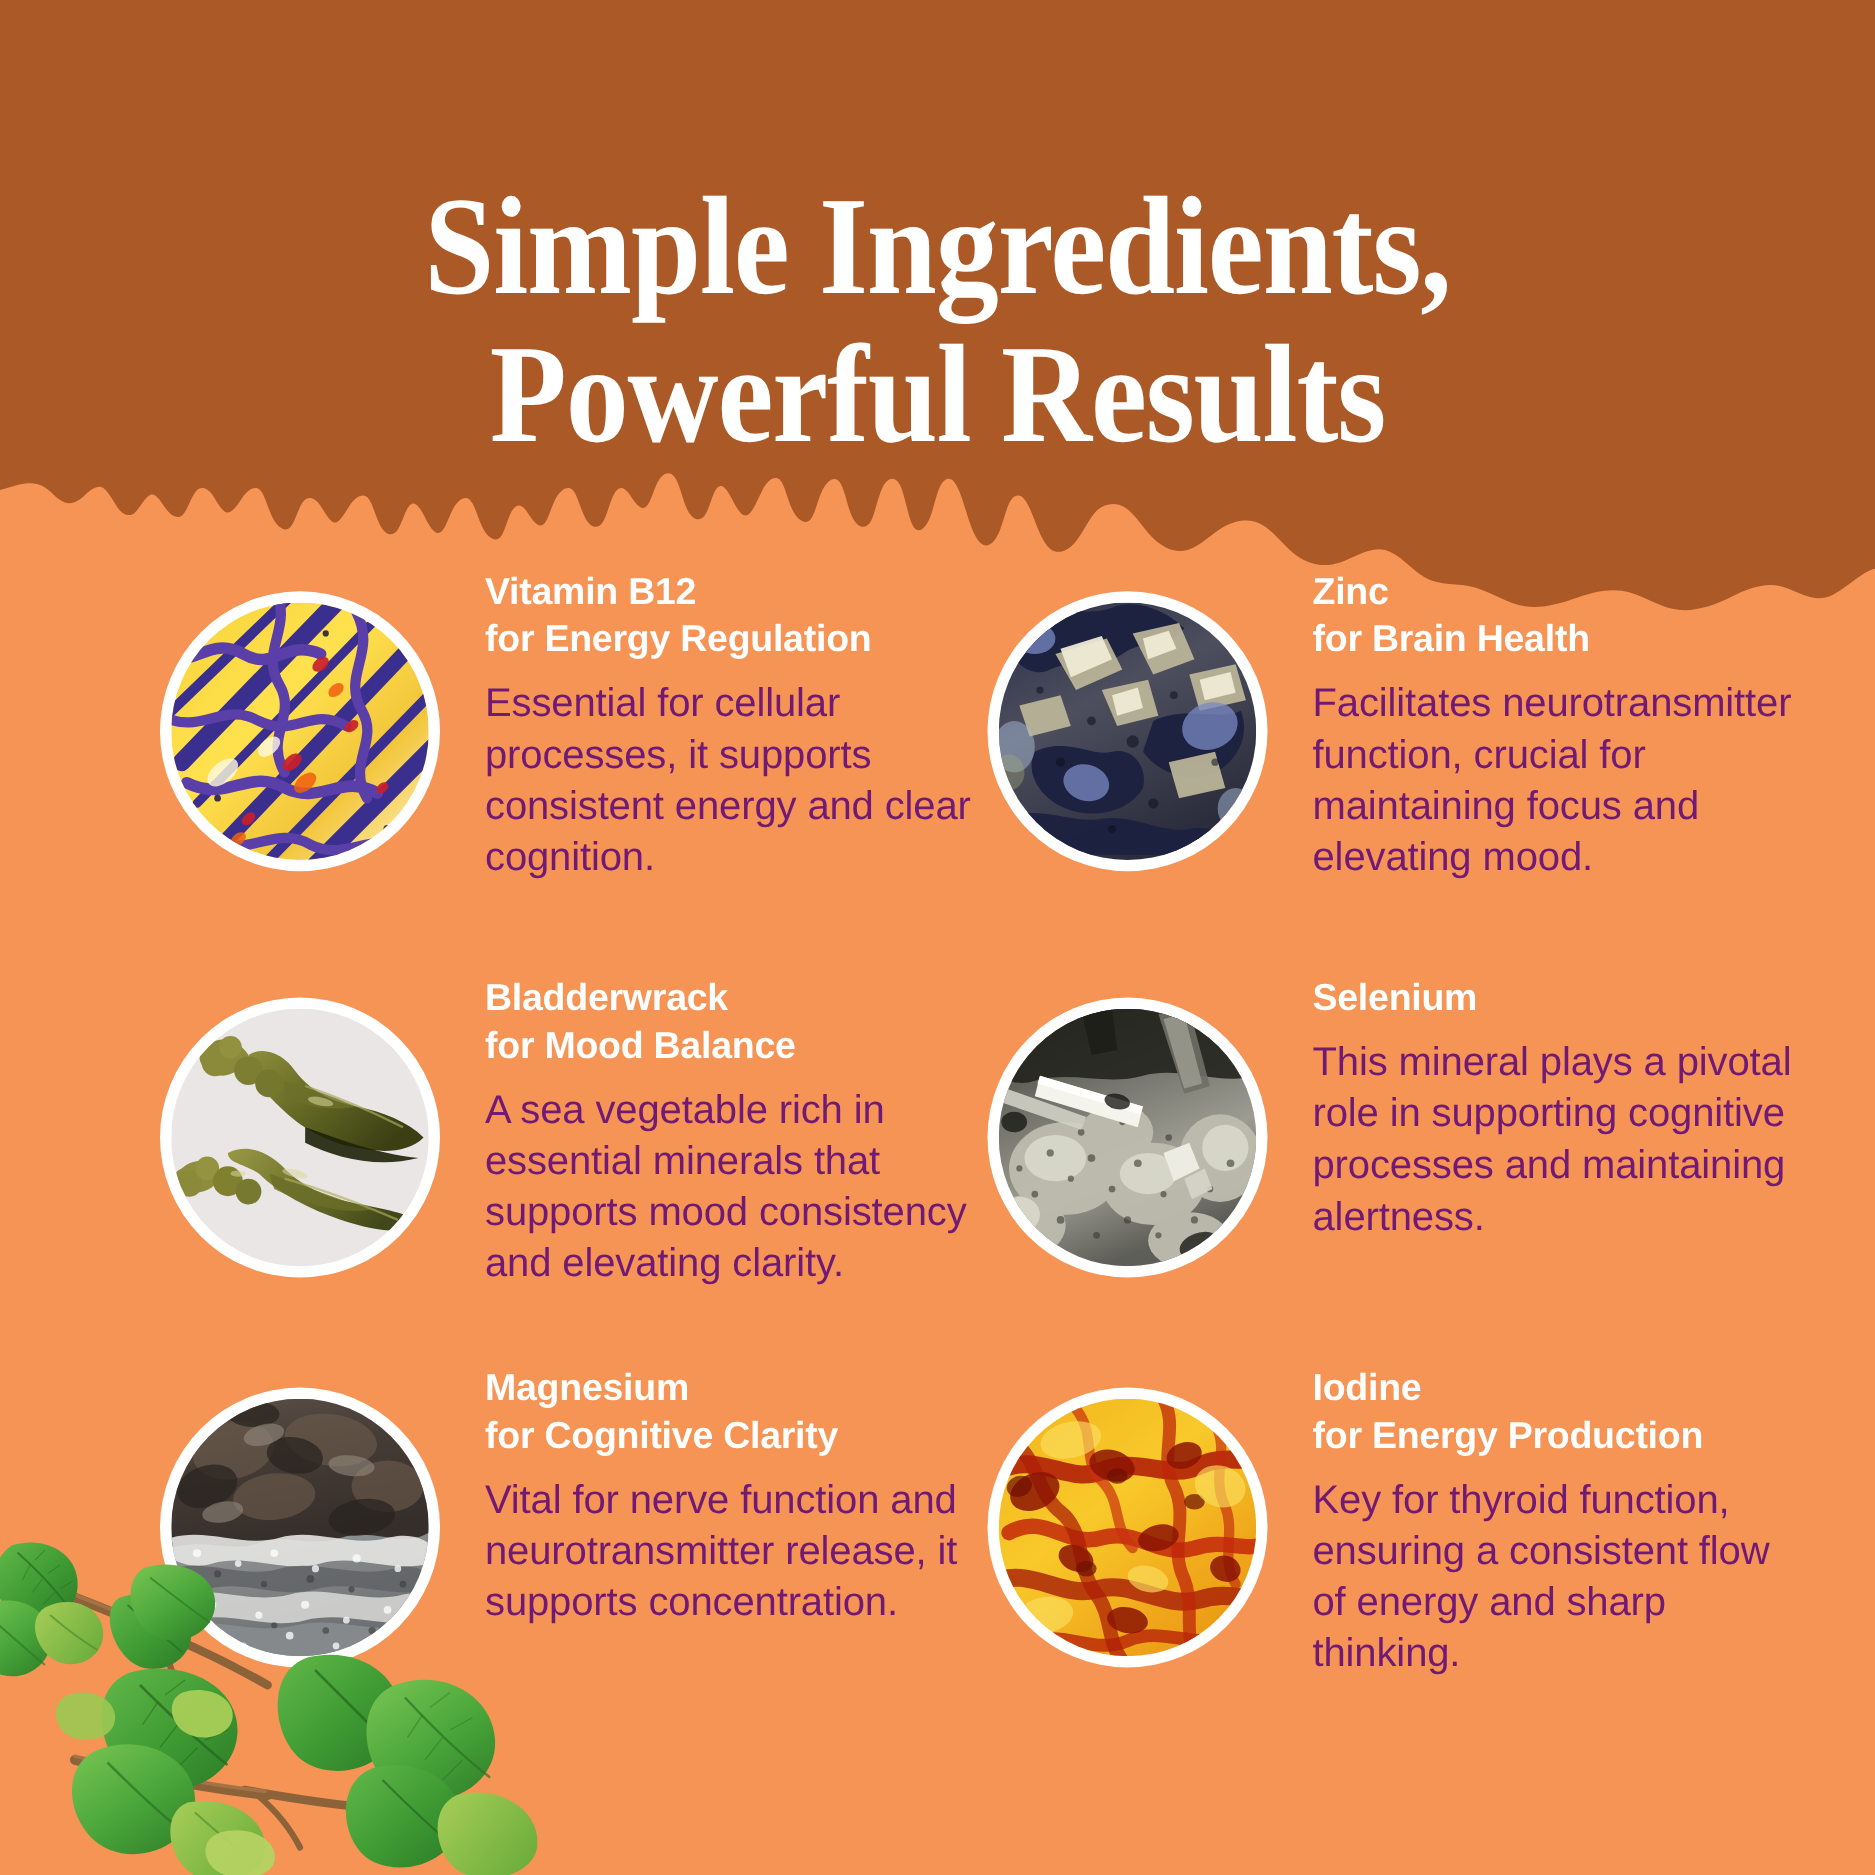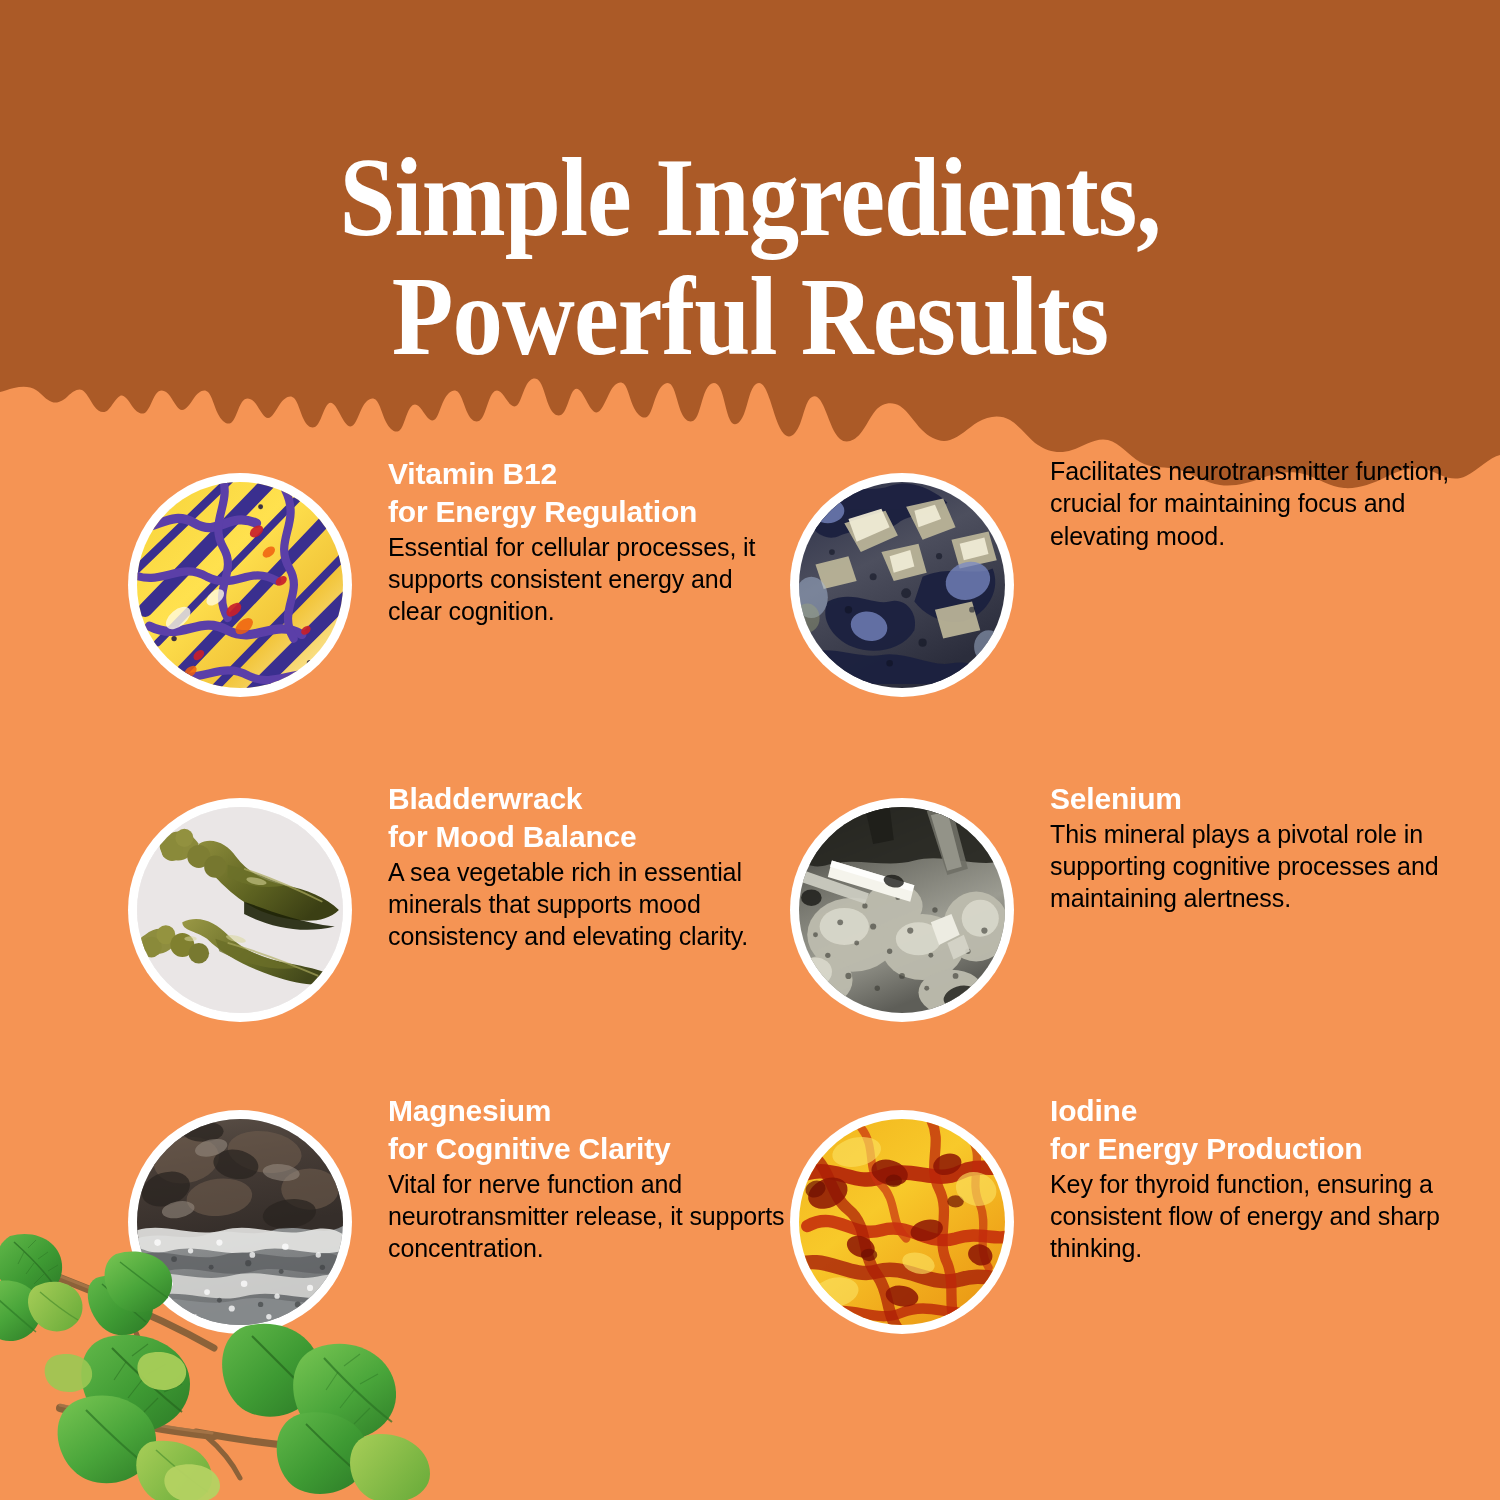--- a/index.html
+++ b/index.html
@@ -53,24 +53,24 @@
   .thumb .disc > svg{display:block;width:100%;height:100%;}
 
   .txt{margin-left:36px;padding-top:0;width:400px;}
   .card.c1 .txt,.card.c3 .txt,.card.c5 .txt{width:400px;}
   .head{
     color:#FFFFFF;font-weight:700;
     font-size:30px;line-height:1.26;
     letter-spacing:-0.2px;
   }
   .body{
-    color:#000000;font-weight:400;
-    font-size:25px;line-height:1.29;
+    color:#701a75;font-weight:400;
+    font-size:32px;line-height:1.29;
     letter-spacing:-0.1px;
-    margin-top:0;
+    margin-top:11px;
   }
 
   
   .foliage{position:absolute;left:0;bottom:0;width:430px;height:270px;z-index:5;}
   .foliage svg{display:block;}
 </style>
 </head>
 <body>
 
 <div id="poster">
@@ -290,20 +290,24 @@
               <circle cx="84" cy="62" r="1.4"></circle>
                 <circle cx="16" cy="34" r="1.4"></circle>
             </g>
             <g fill="#9FA878" opacity="0.4">
               <ellipse cx="4" cy="66" rx="6" ry="7"></ellipse>
             </g>
           </svg>
         </div>
       </div>
       <div class="txt">
+        <div class="head">
+          <div>Zinc</div>
+          <div>for Brain Health</div>
+        </div>
         <div class="body">Facilitates neurotransmitter function, crucial for maintaining focus and elevating mood.</div>
       </div>
     </div>
 
     <div class="card c2">
       <div class="thumb">
         <div class="disc">
           <svg viewBox="0 0 100 100" preserveAspectRatio="xMidYMid slice">
             <defs>
               <linearGradient id="kelp1" x1="0" y1="0" x2="1" y2="0.6">

